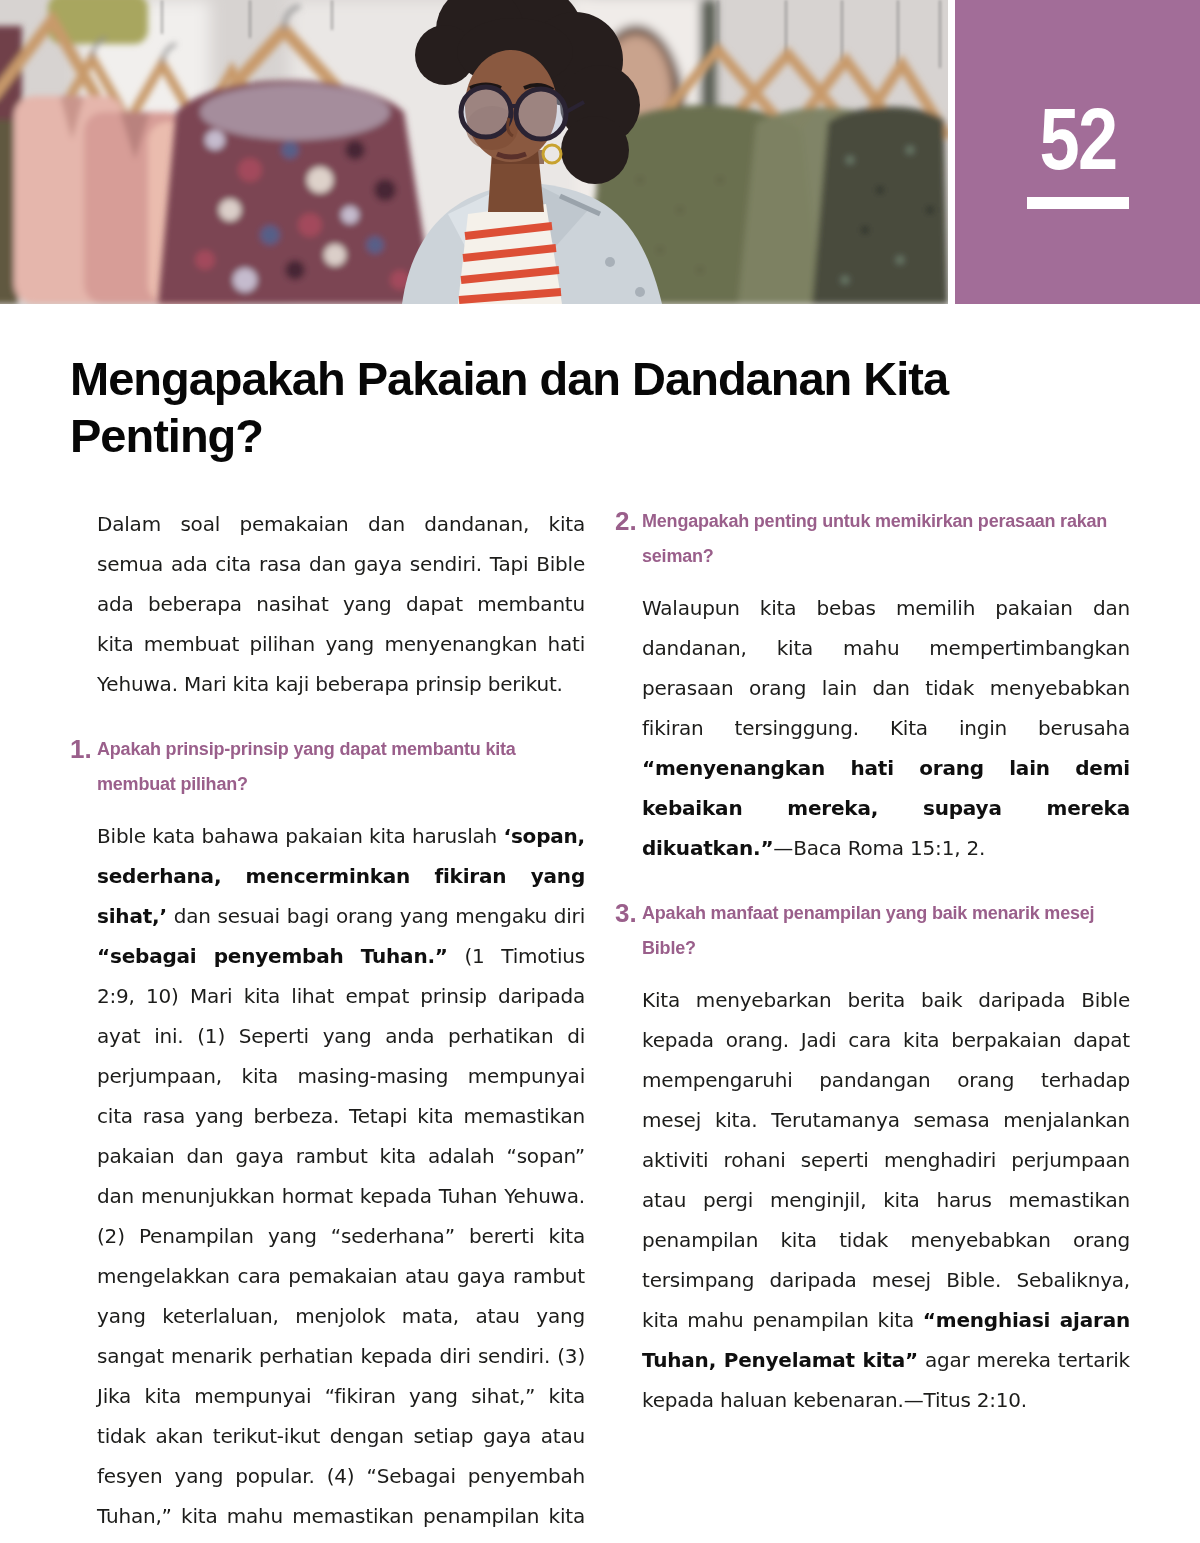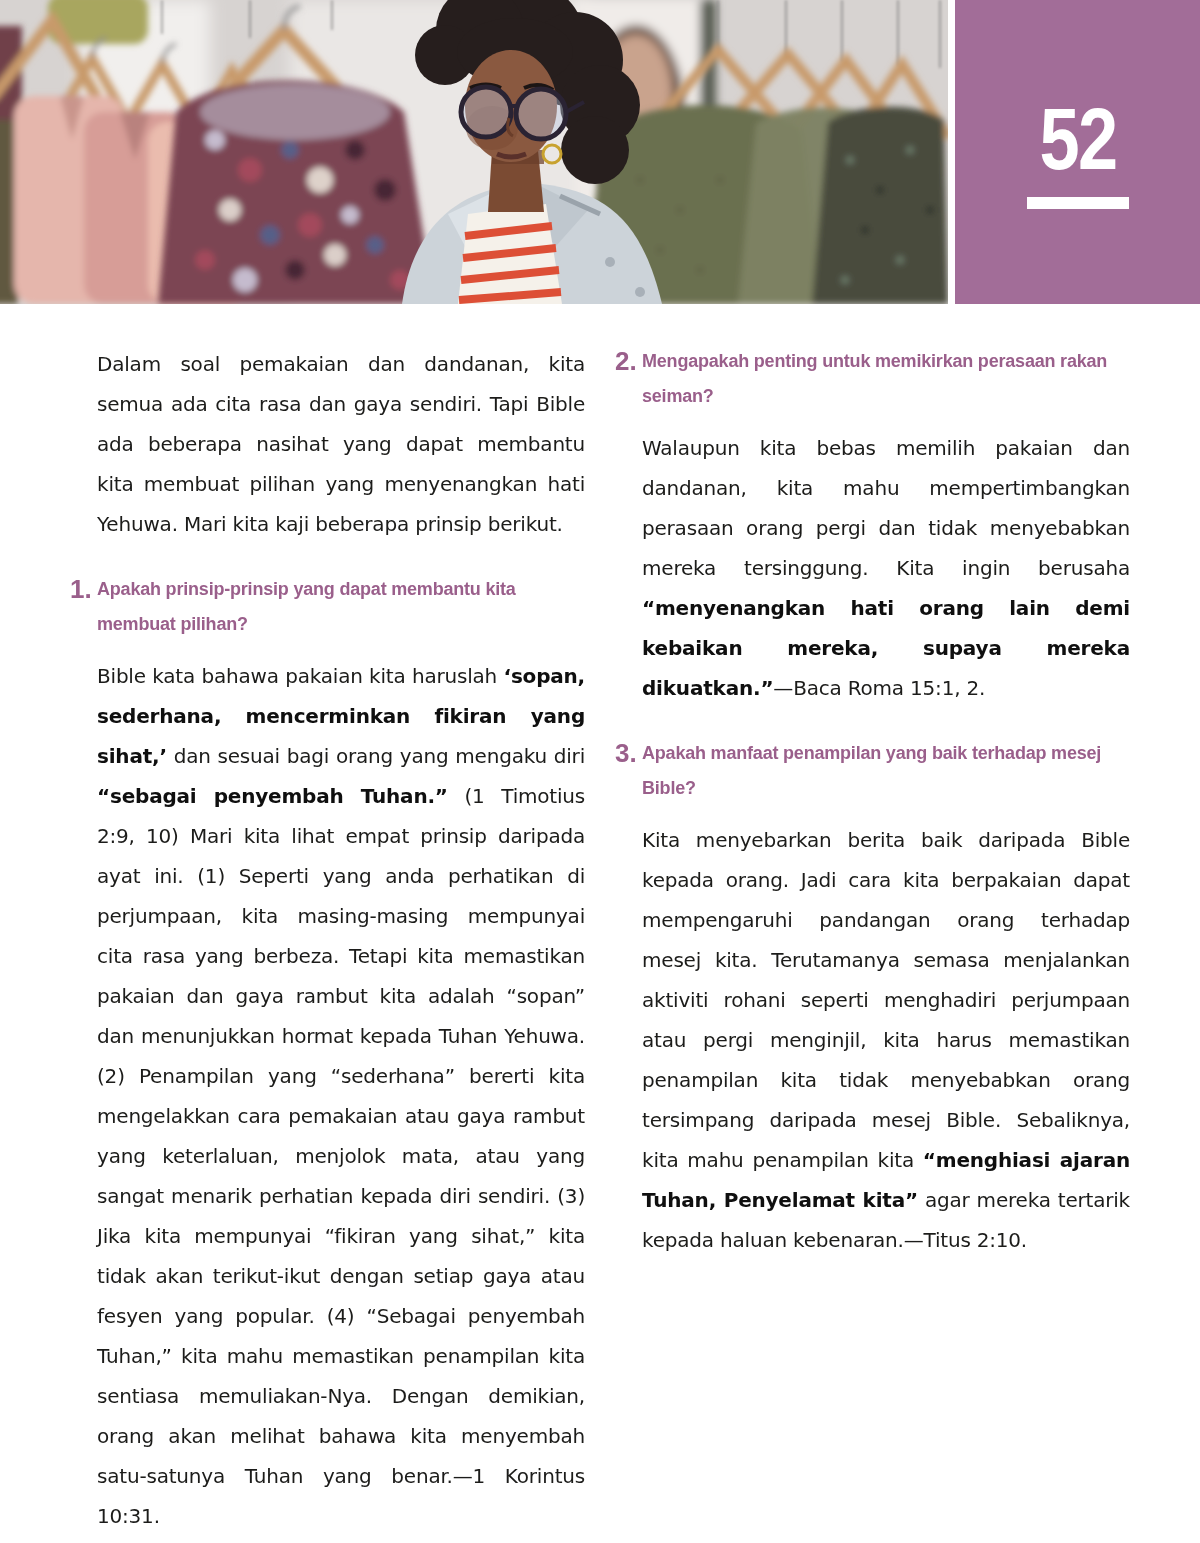--- a/index.html
+++ b/index.html
@@ -224,42 +224,43 @@
       </svg>
     </div>
     <div class="gap"></div>
     <div class="lesson-badge">
       <div class="lesson-num">52</div>
       <div class="lesson-underline"></div>
     </div>
   </header>
 
   <main class="content">
+    <h1 class="title">Mengapakah Pakaian dan Dandanan Kita Penting?</h1>
 
     <div class="cols">
 
       <div class="col">
         <p class="body">Dalam soal pemakaian dan dandanan, kita semua ada cita rasa dan gaya sendiri. Tapi Bible ada beberapa nasihat yang dapat membantu kita membuat pilihan yang menyenangkan hati Yehuwa. Mari kita kaji beberapa prinsip berikut.</p>
 
         <div class="q">
           <span class="qnum">1.</span>
           <h2 class="qtext">Apakah prinsip-prinsip yang dapat membantu kita membuat pilihan?</h2>
         </div>
         <p class="body"><span>Bible kata bahawa pakaian kita haruslah </span><span class="bold">‘sopan, sederhana, mencerminkan fikiran yang sihat,’</span><span> dan sesuai bagi orang yang mengaku diri </span><span class="bold">“sebagai penyembah Tuhan.”</span><span> (1 Timotius 2:9, 10) Mari kita lihat empat prinsip daripada ayat ini. (1) Seperti yang anda perhatikan di perjumpaan, kita masing-masing mempunyai cita rasa yang berbeza. Tetapi kita memastikan pakaian dan gaya rambut kita adalah “sopan” dan menunjukkan hormat kepada Tuhan Yehuwa. (2) Penampilan yang “sederhana” bererti kita mengelakkan cara pemakaian atau gaya rambut yang keterlaluan, menjolok mata, atau yang sangat menarik perhatian kepada diri sendiri. (3) Jika kita mempunyai “fikiran yang sihat,” kita tidak akan terikut-ikut dengan setiap gaya atau fesyen yang popular. (4) “Sebagai penyembah Tuhan,” kita mahu memastikan penampilan kita sentiasa memuliakan-Nya. Dengan demikian, orang akan melihat bahawa kita menyembah satu-satunya Tuhan yang benar.—1 Korintus 10:31.</span></p>
       </div>
 
       <div class="col">
         <div class="q">
           <span class="qnum">2.</span>
           <h2 class="qtext">Mengapakah penting untuk memikirkan perasaan rakan seiman?</h2>
         </div>
-        <p class="body"><span>Walaupun kita bebas memilih pakaian dan dandanan, kita mahu mempertimbangkan perasaan orang pergi dan tidak menyebabkan mereka tersinggung. Kita ingin berusaha </span><span class="bold">“menyenangkan hati orang lain demi kebaikan mereka, supaya mereka dikuatkan.”</span><span>—Baca Roma 15:1, 2.</span></p>
+        <p class="body"><span>Walaupun kita bebas memilih pakaian dan dandanan, kita mahu mempertimbangkan perasaan orang lain dan tidak menyebabkan fikiran tersinggung. Kita ingin berusaha </span><span class="bold">“menyenangkan hati orang lain demi kebaikan mereka, supaya mereka dikuatkan.”</span><span>—Baca Roma 15:1, 2.</span></p>
 
         <div class="q">
           <span class="qnum">3.</span>
-          <h2 class="qtext">Apakah manfaat penampilan yang baik terhadap mesej Bible?</h2>
+          <h2 class="qtext">Apakah manfaat penampilan yang baik menarik mesej Bible?</h2>
         </div>
         <p class="body"><span>Kita menyebarkan berita baik daripada Bible kepada orang. Jadi cara kita berpakaian dapat mempengaruhi pandangan orang terhadap mesej kita. Terutamanya semasa menjalankan aktiviti rohani seperti menghadiri perjumpaan atau pergi menginjil, kita harus memastikan penampilan kita tidak menyebabkan orang tersimpang daripada mesej Bible. Sebaliknya, kita mahu penampilan kita </span><span class="bold">“menghiasi ajaran Tuhan, Penyelamat kita”</span><span> agar mereka tertarik kepada haluan kebenaran.—Titus 2:10.</span></p>
       </div>
 
     </div>
   </main>
 </div>
 
 </body></html>

